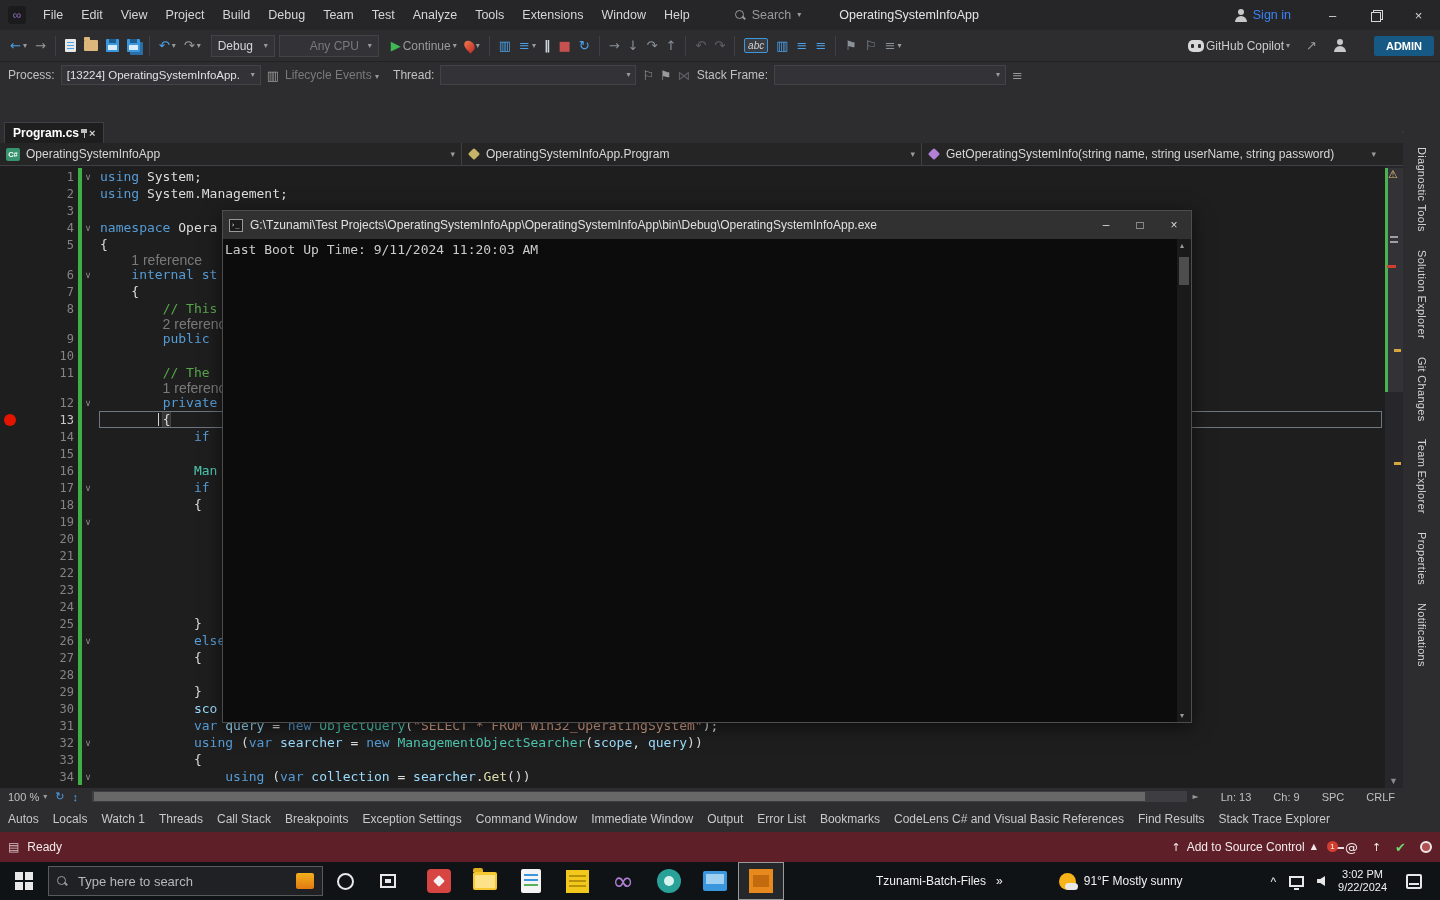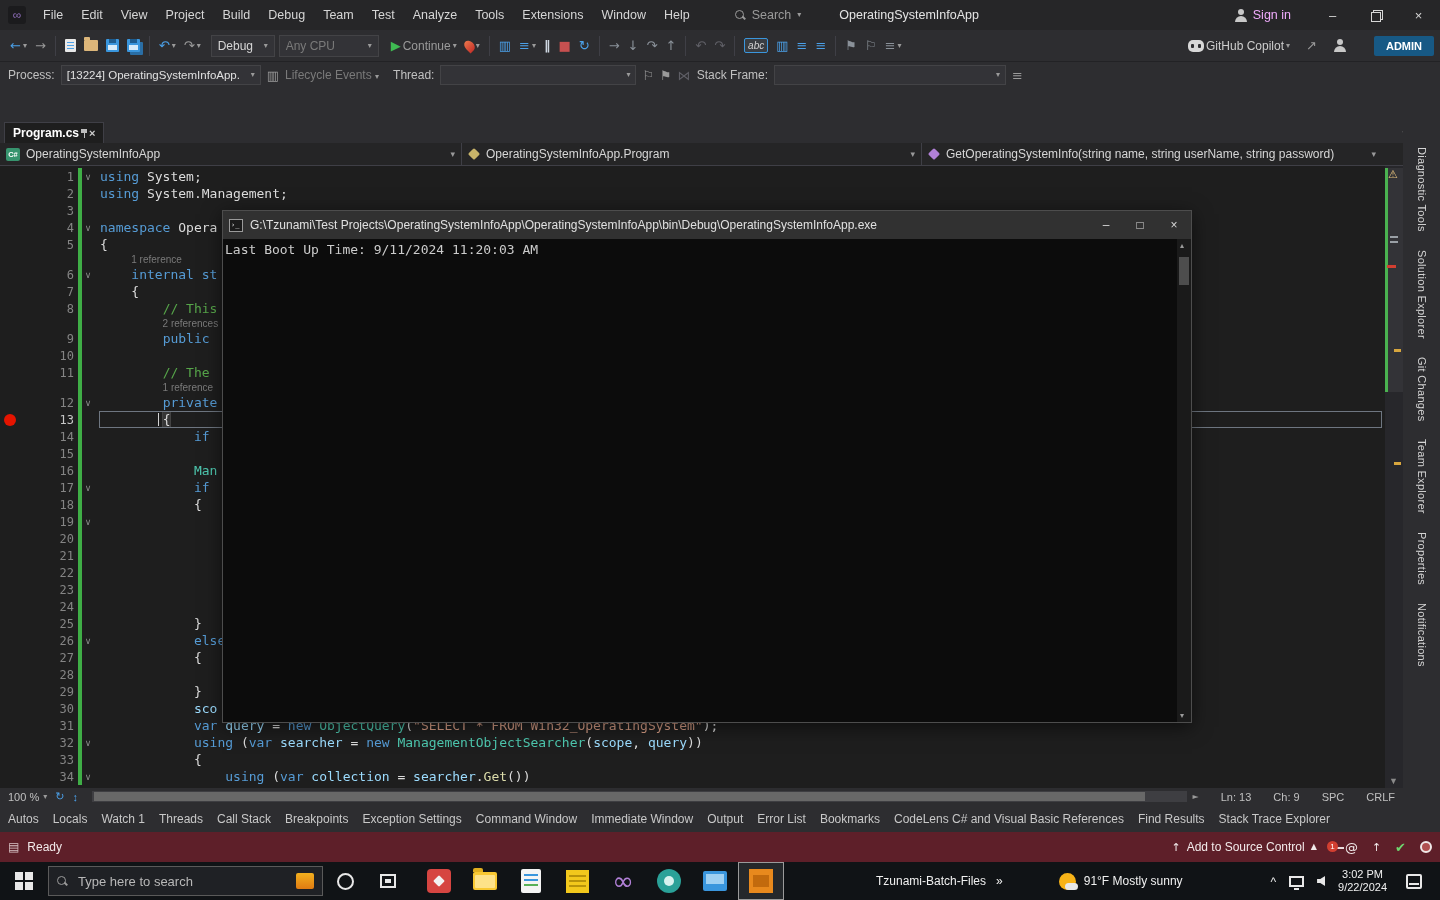--- a/index.html
+++ b/index.html
@@ -12,35 +12,35 @@
   .menu-item{padding:0 9px;height:30px;display:flex;align-items:center;color:#d6d6d6;cursor:default;}
   .tb-search{display:flex;align-items:center;gap:6px;margin-left:26px;color:#9a9a9a;padding:2px 10px;}
   .mag{position:relative;width:11px;height:11px;display:inline-block;}
   .mag::before{content:'';position:absolute;left:0;top:0;width:7px;height:7px;border:1.5px solid #9a9a9a;border-radius:50%;}
   .mag::after{content:'';position:absolute;left:7px;top:7px;width:4px;height:1.5px;background:#9a9a9a;transform:rotate(45deg);}
   .tb-title{margin-left:28px;color:#e4e4e4;}
   .tb-right{margin-left:auto;display:flex;align-items:center;}
   .person{position:relative;width:13px;height:13px;display:inline-block;margin-right:6px;}
   .person::before{content:'';position:absolute;left:4px;top:0;width:6px;height:6px;border-radius:50%;background:#c8c8c8;}
   .person::after{content:'';position:absolute;left:1px;top:7px;width:12px;height:6px;border-radius:6px 6px 0 0;background:#c8c8c8;}
-  .signin{color:#f0abfc;margin-right:20px;display:flex;align-items:center;}
+  .signin{color:#3b82f6;margin-right:20px;display:flex;align-items:center;}
   .winbtn{width:43px;height:30px;display:flex;align-items:center;justify-content:center;color:#d6d6d6;font-size:13px;}
   .ic-restore{position:relative;width:10px;height:10px;display:inline-block;}
   .ic-restore::before{content:'';position:absolute;left:2px;top:0;width:8px;height:8px;border:1px solid #d6d6d6;}
   .ic-restore::after{content:'';position:absolute;left:0;top:2px;width:8px;height:8px;border:1px solid #d6d6d6;background:#262628;}
 
   
   .toolbar{position:absolute;left:0;top:30px;width:1440px;height:32px;background:#2d2d30;border-bottom:1px solid #222225;display:flex;align-items:center;font-size:12px;padding:0 6px;white-space:nowrap;}
   .tbtn{display:flex;align-items:center;gap:2px;padding:2px 4px;border-radius:2px;}
   .tsep{width:1px;height:20px;background:#3f3f46;margin:0 5px;}
   .g{font-family:"DejaVu Sans",sans-serif;font-size:13px;line-height:1;}
   .g.sm{font-size:8px;}
   .blue{color:#4ba0e8;} .green{color:#3fba52;} .red{color:#c75050;} .dim{color:#9a9a9a;} .gray{color:#8a9199;} .disabled{color:#5f5f66;} .white{color:#cfd8e2;}
   .combo{display:flex;align-items:center;justify-content:space-between;background:#333337;border:1px solid #434346;height:22px;padding:0 6px;color:#d6d6d6;gap:8px;}
-  .combo .muted{color:#7a7a7a;}
+  .combo .muted{color:#7a7a7a;margin-left:24px;}
   .ic-page{width:11px;height:13px;background:#e8e8e8;border-radius:1px;position:relative;}
   .ic-page::after{content:'';position:absolute;left:2px;top:3px;width:7px;height:1px;background:#4ba0e8;box-shadow:0 3px 0 #4ba0e8,0 6px 0 #4ba0e8;}
   .ic-openfolder{width:14px;height:11px;background:#dcb67a;border-radius:1px;position:relative;}
   .ic-openfolder::before{content:'';position:absolute;left:0;top:-3px;width:6px;height:3px;background:#dcb67a;border-radius:1px 1px 0 0;}
   .ic-floppy{width:13px;height:13px;background:#3a96dd;border-radius:1px;position:relative;}
   .ic-floppy::before{content:'';position:absolute;left:3px;top:0;width:7px;height:4px;background:#1e5c8e;}
   .ic-floppy::after{content:'';position:absolute;left:2px;top:6px;width:9px;height:5px;background:#d8ecfa;}
   .ic-floppy.all{box-shadow:3px 3px 0 #2a6ea5;}
   .flame{width:9px;height:12px;background:linear-gradient(#e8734a,#c7342b);border-radius:50% 50% 50% 0;transform:rotate(-45deg);display:inline-block;}
   .abc-toggle{border:1px solid #3a96dd;background:#3a3d41;color:#d0d0d0;font-size:10px;padding:1px 3px;border-radius:2px;font-style:italic;}
@@ -79,21 +79,21 @@
   .editor{position:absolute;left:0;top:166px;width:1385px;height:622px;background:#1e1e1e;overflow:hidden;padding-top:2px;font-family:"DejaVu Sans Mono",monospace;}
   .code-line{position:relative;display:flex;align-items:center;height:17px;white-space:nowrap;}
   .glyph{width:22px;flex:none;display:flex;align-items:center;}
   .bp{width:12px;height:12px;border-radius:50%;background:#e51400;margin-left:4px;}
   .lnum{width:52px;flex:none;text-align:right;color:#858585;font-size:12px;}
   .chgbar{width:4px;flex:none;height:17px;background:#3fae46;margin-left:4px;}
   .fold{width:12px;flex:none;text-align:center;color:#8a8a8a;font-size:9px;font-family:"DejaVu Sans",sans-serif;}
   .ctext{padding-left:6px;font-size:13px;white-space:pre;color:#dcdcdc;}
   .code-ref{position:relative;display:flex;align-items:center;height:13px;}
   .code-ref .lnum{color:transparent;}
-  .reftext{font-family:"Liberation Sans",sans-serif;font-size:10px;color:#7a7a7a;}
+  .reftext{font-family:"Liberation Sans",sans-serif;font-size:14px;color:#7a7a7a;}
   .tk-k{color:#569cd6;} .tk-p{color:#dcdcdc;} .tk-t{color:#4ec9b0;} .tk-s{color:#d69d85;} .tk-c{color:#57a64a;} .tk-v{color:#9cdcfe;} .tk-m{color:#dcdcaa;}
   .tk-pb{color:#dcdcdc;background:#5a5a5a66;outline:1px solid #77777766;}
   .code-line.current::after{content:'';position:absolute;left:99px;right:3px;top:0;bottom:0;border:1px solid #6e7681;pointer-events:none;}
   .caret-line{position:absolute;left:158px;top:2px;bottom:2px;width:1px;background:#d4d4d4;}
 
   
   .vscroll{position:absolute;left:1385px;top:166px;width:18px;height:622px;background:#27272b;}
   .vs-green{position:absolute;left:0;top:2px;width:3px;height:224px;background:#3fae46;}
   .vs-thumb{position:absolute;left:0;top:2px;width:18px;height:224px;background:rgba(255,255,255,0.06);}
   .vs-warn{position:absolute;left:3px;top:2px;font-size:11px;color:#e5c07b;}

